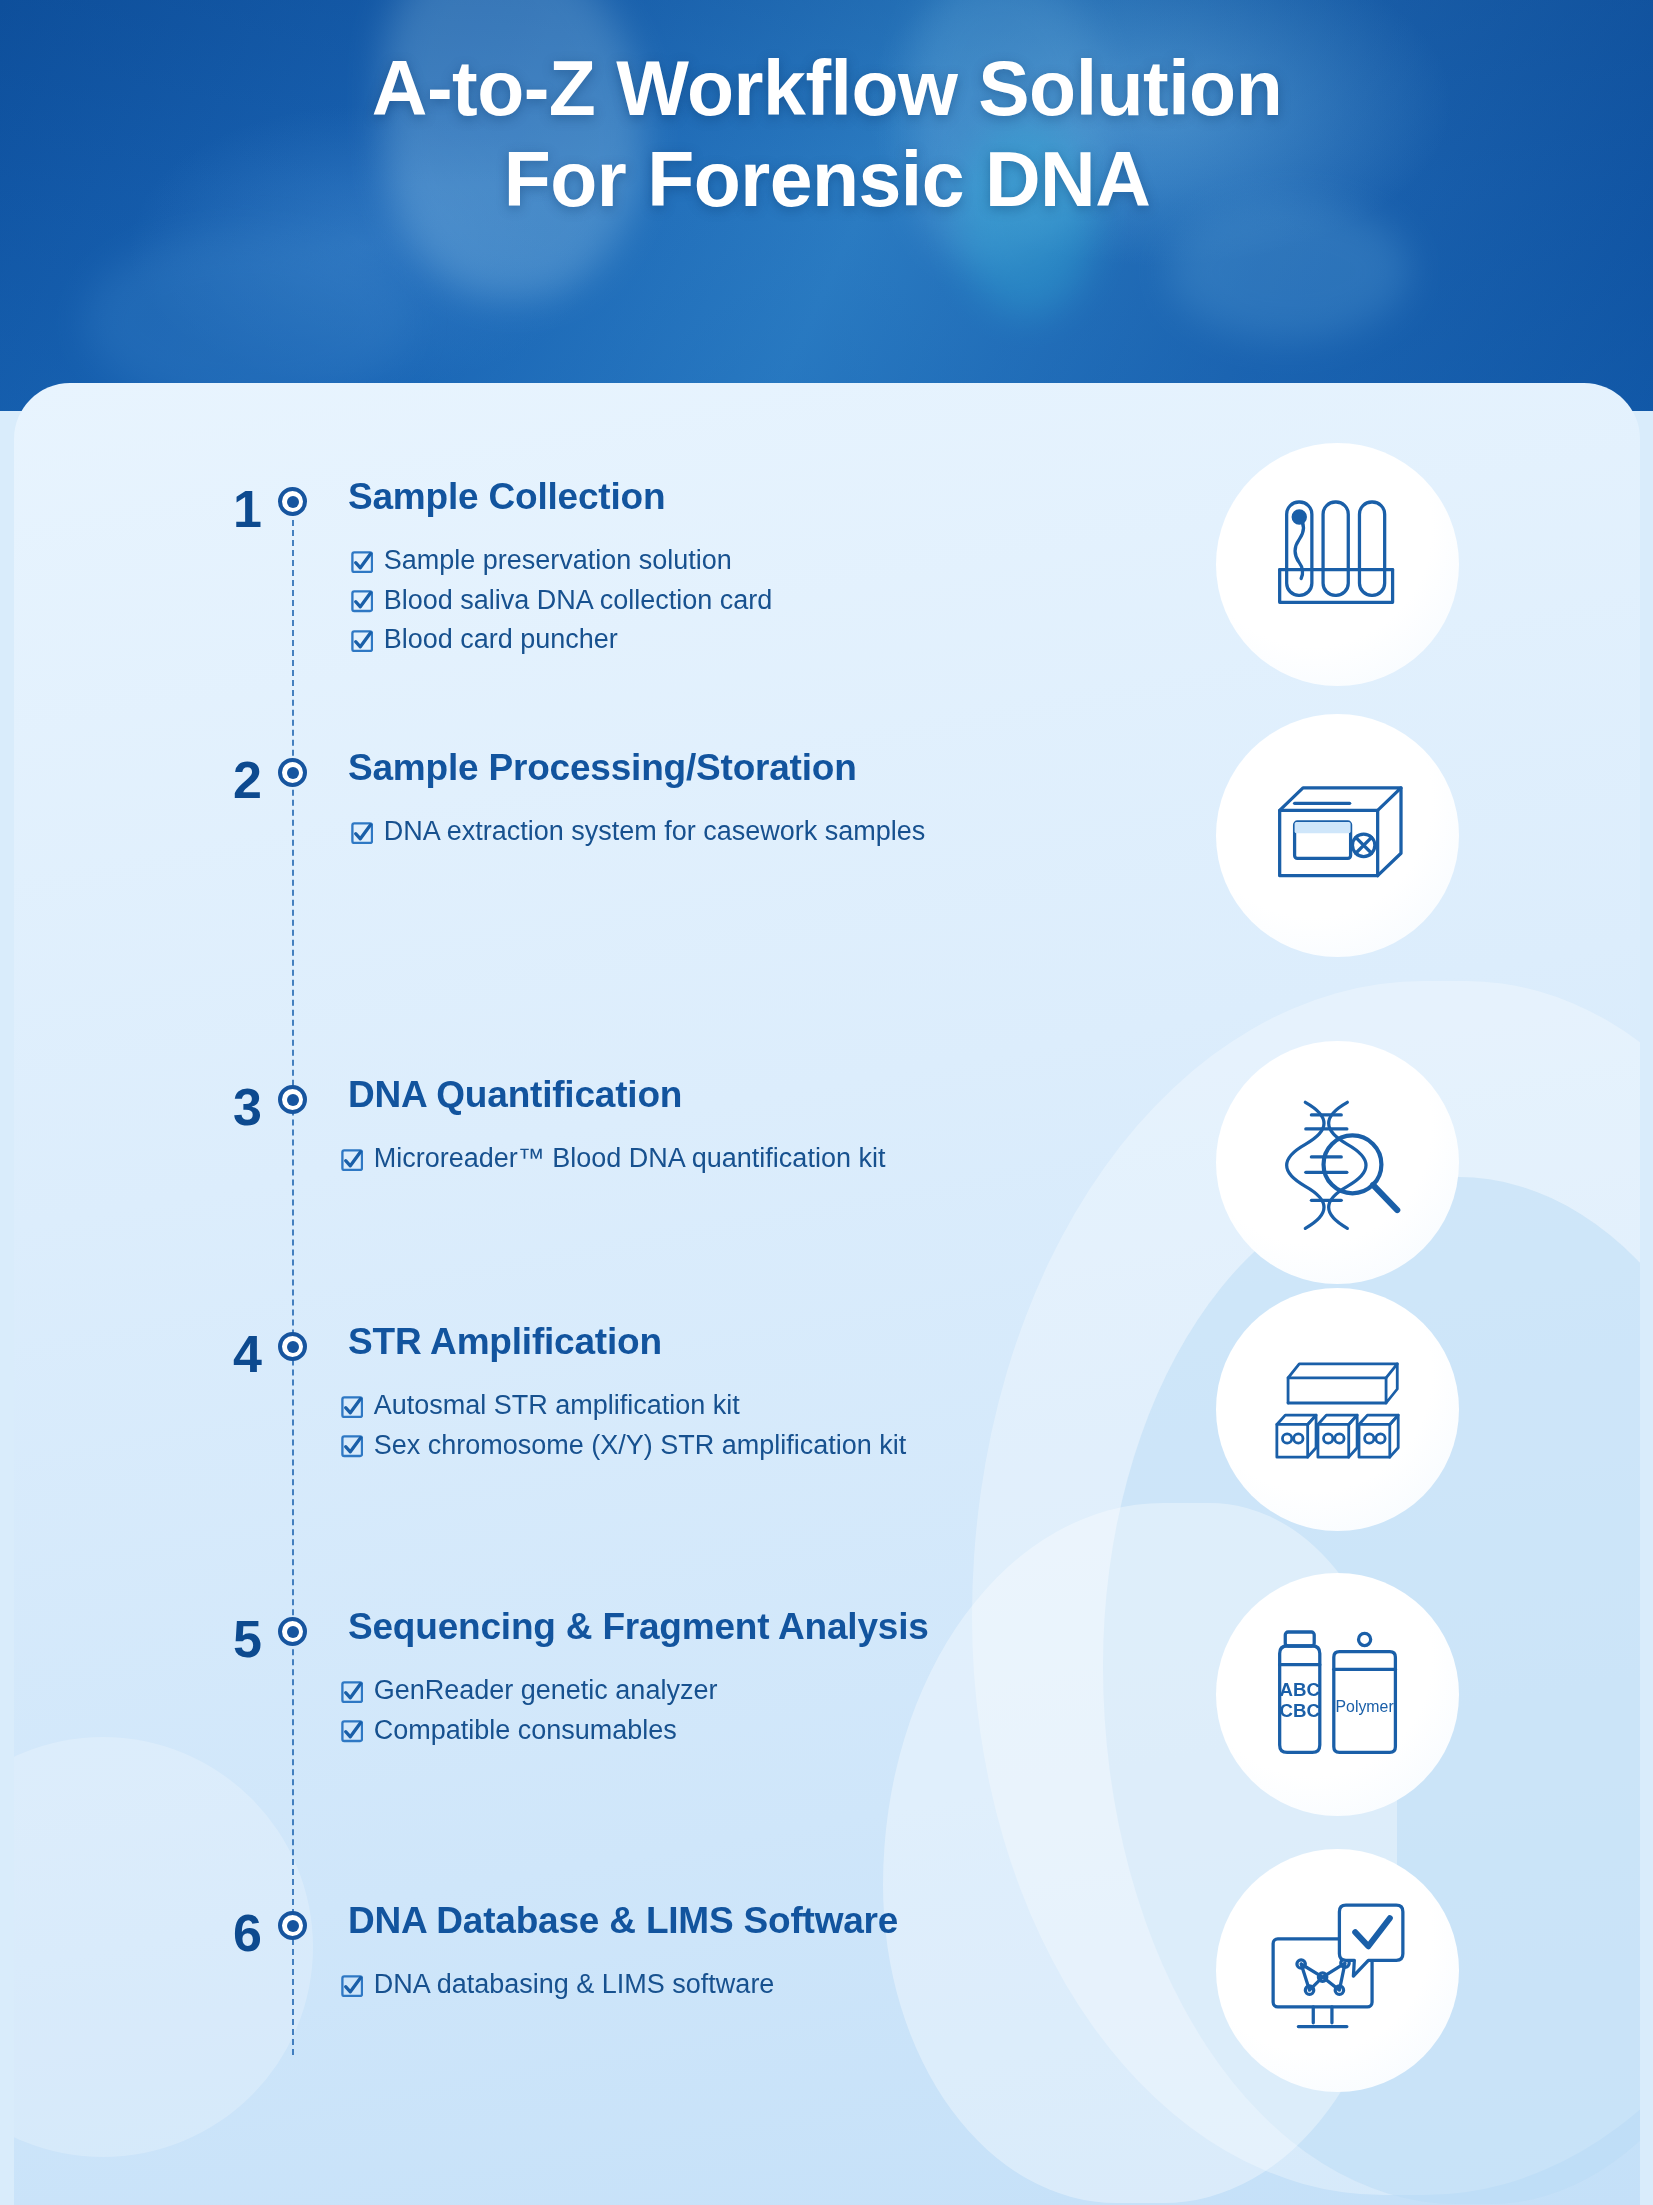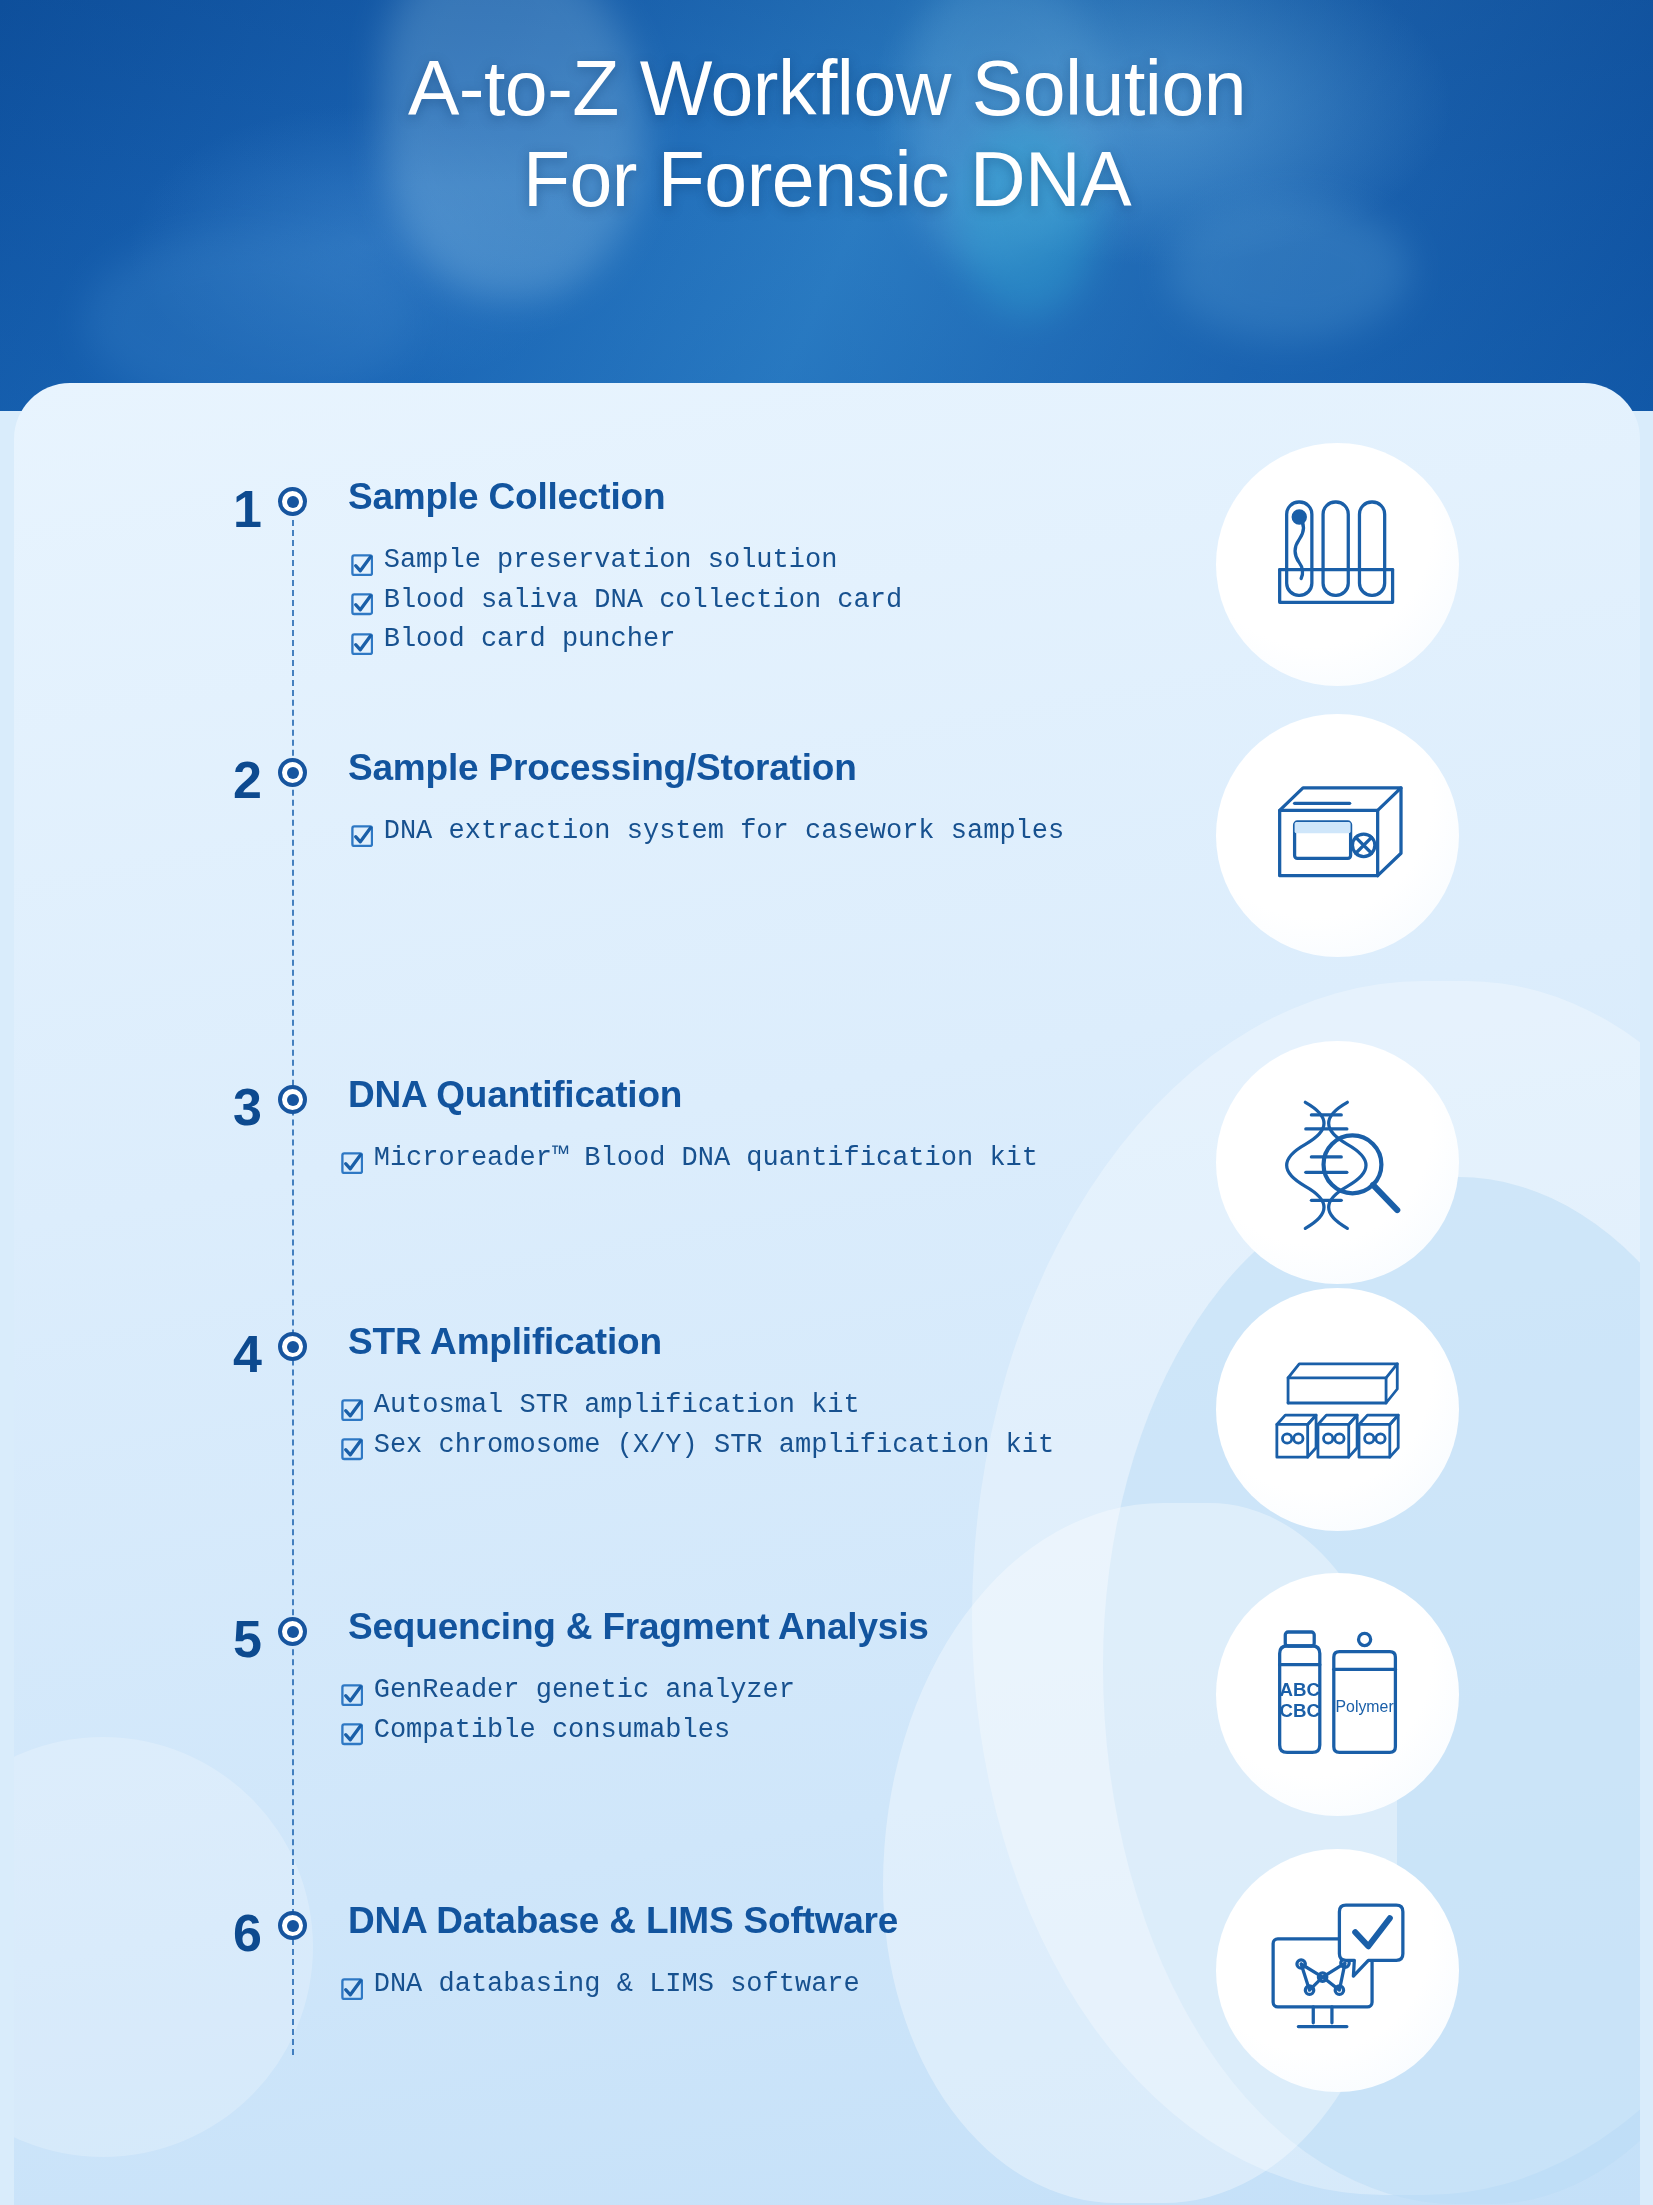--- a/index.html
+++ b/index.html
@@ -50,21 +50,21 @@
   .blob.b4 { width: 327px; height: 177px; left: 84px; top: 233px; background: #3f86c9; }
   .blob.b5 { width: 243px; height: 140px; left: 1167px; top: 201px; background: #5ea4d8; }
 
   .title {
     position: absolute;
     top: 43px;
     left: 0;
     width: 1654px;
     text-align: center;
     color: #ffffff;
-    font-weight: normal;
+    font-weight: bold;
     font-size: 77px;
     line-height: 1.18;
     letter-spacing: -0.5px;
     text-shadow: 0 2.8px 12px rgba(5,45,95,0.35);
     z-index: 3;
   }
   .title .line2 { display: block; }
 
   
   .panel {
@@ -157,24 +157,23 @@
   }
 
   .bullets {
     position: absolute;
     left: 337px;
     top: 70px;
     list-style: none;
   }
   .bullet {
     display: flex;
-    align-items: flex-end;
+    align-items: center;
     margin-bottom: 11.2px;
     white-space: nowrap;
-    font-family: Liberation Mono, monospace;
   }
   .bullet .chk {
     flex: none;
     width: 22.4px;
     height: 22.4px;
     margin-right: 10.3px;
     position: relative;
     top: 1.9px;
   }
   .bullet .chk svg { display: block; }

